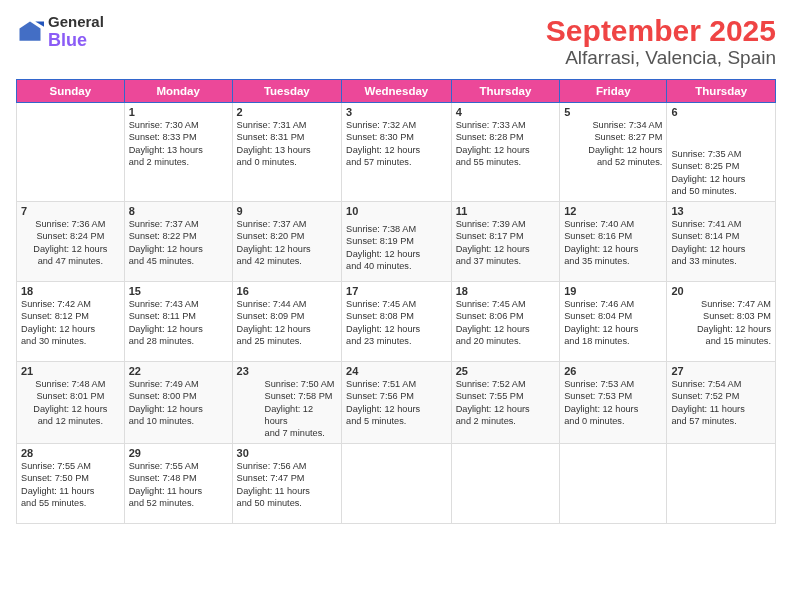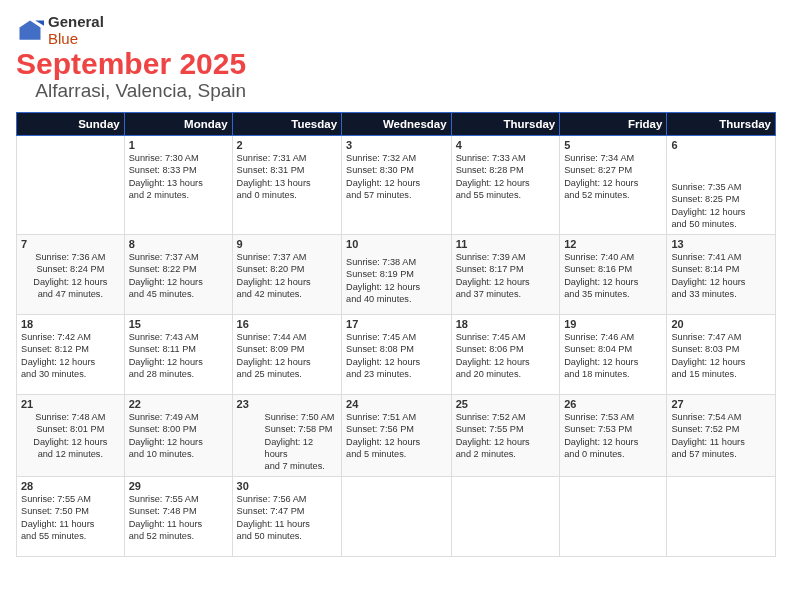--- a/index.html
+++ b/index.html
@@ -14,41 +14,40 @@
       width: 792px;
       height: 612px;
       background: #fff;
       padding: 14px 16px;
     }
     .header {
       display: flex;
       justify-content: space-between;
       align-items: flex-start;
       margin-bottom: 10px;
-      flex-direction: column;
     }
     .logo {
       display: flex;
       align-items: center;
       gap: 4px;
     }
     .logo-text {
       display: flex;
       flex-direction: column;
       line-height: 1.1;
     }
     .logo-general {
       font-size: 15px;
       font-weight: bold;
       color: #333;
     }
     .logo-blue {
-      font-size: 15px;
-      font-weight: normal;
-      color: #c2410c;
+      font-size: 18px;
+      font-weight: bold;
+      color: #8b5cf6;
     }
     .logo-icon {
       width: 28px;
       height: 28px;
     }
     .title-block {
       text-align: right;
     }
     .month-title {
       font-size: 30px;
@@ -59,26 +58,26 @@
     .subtitle {
       font-size: 19px;
       color: #555;
     }
     .calendar {
       width: 100%;
       border-collapse: collapse;
       border: 1px solid #ccc;
     }
     .calendar th {
-      background: #0f172a;
+      background: #ec4899;
       color: #fff;
       font-size: 11.5px;
       font-weight: bold;
       padding: 5px 4px;
-      text-align: right;
+      text-align: center;
       border: 1px solid #3366cc;
     }
     .calendar td {
       vertical-align: top;
       padding: 3px 4px;
       border: 1px solid #ddd;
       width: 113px;
       height: 80px;
       background: #fff;
     }
@@ -160,21 +159,21 @@
           </td>
           <td>
             <span class="day-num">4</span>
             <div class="day-info" style="white-space: pre-line;">Sunrise: 7:33 AM
 Sunset: 8:28 PM
 Daylight: 12 hours
 and 55 minutes.</div>
           </td>
           <td>
             <span class="day-num">5</span>
-            <div class="day-info" style="white-space: pre-line;">Sunrise: 7:34 AM
+            <div class="day-info" style="white-space: pre-line; text-align: right;">Sunrise: 7:34 AM
 Sunset: 8:27 PM
 Daylight: 12 hours
 and 52 minutes.</div>
           </td>
           <td>
             <span class="day-num">6</span>
             <div class="day-info" style="white-space: pre-line; margin-top: 30px;">Sunrise: 7:35 AM
 Sunset: 8:25 PM
 Daylight: 12 hours
 and 50 minutes.</div>
@@ -269,21 +268,21 @@
           </td>
           <td>
             <span class="day-num">19</span>
             <div class="day-info" style="white-space: pre-line;">Sunrise: 7:46 AM
 Sunset: 8:04 PM
 Daylight: 12 hours
 and 18 minutes.</div>
           </td>
           <td>
             <span class="day-num">20</span>
-            <div class="day-info" style="white-space: pre-line;">Sunrise: 7:47 AM
+            <div class="day-info" style="white-space: pre-line; text-align: right;">Sunrise: 7:47 AM
 Sunset: 8:03 PM
 Daylight: 12 hours
 and 15 minutes.</div>
           </td>
         </tr>
         <tr>
           <td>
             <span class="day-num">21</span>
             <div class="day-info" style="white-space: pre-line; text-align: center;">Sunrise: 7:48 AM
 Sunset: 8:01 PM

